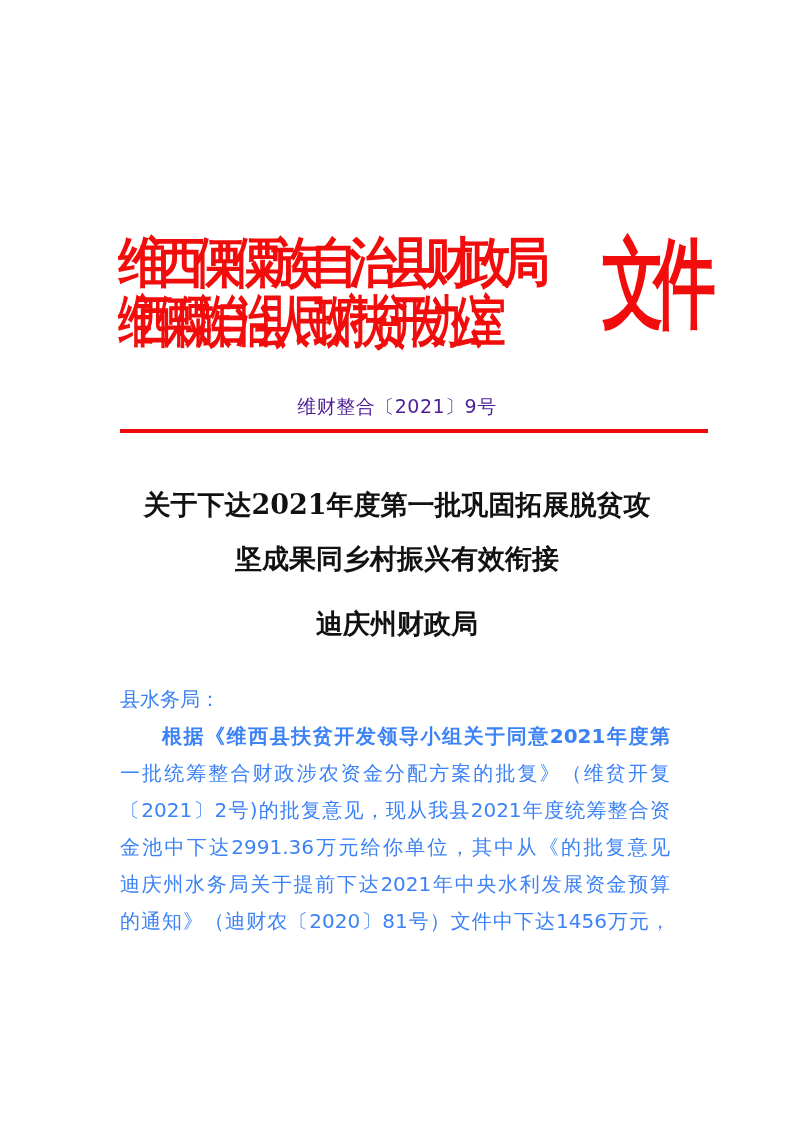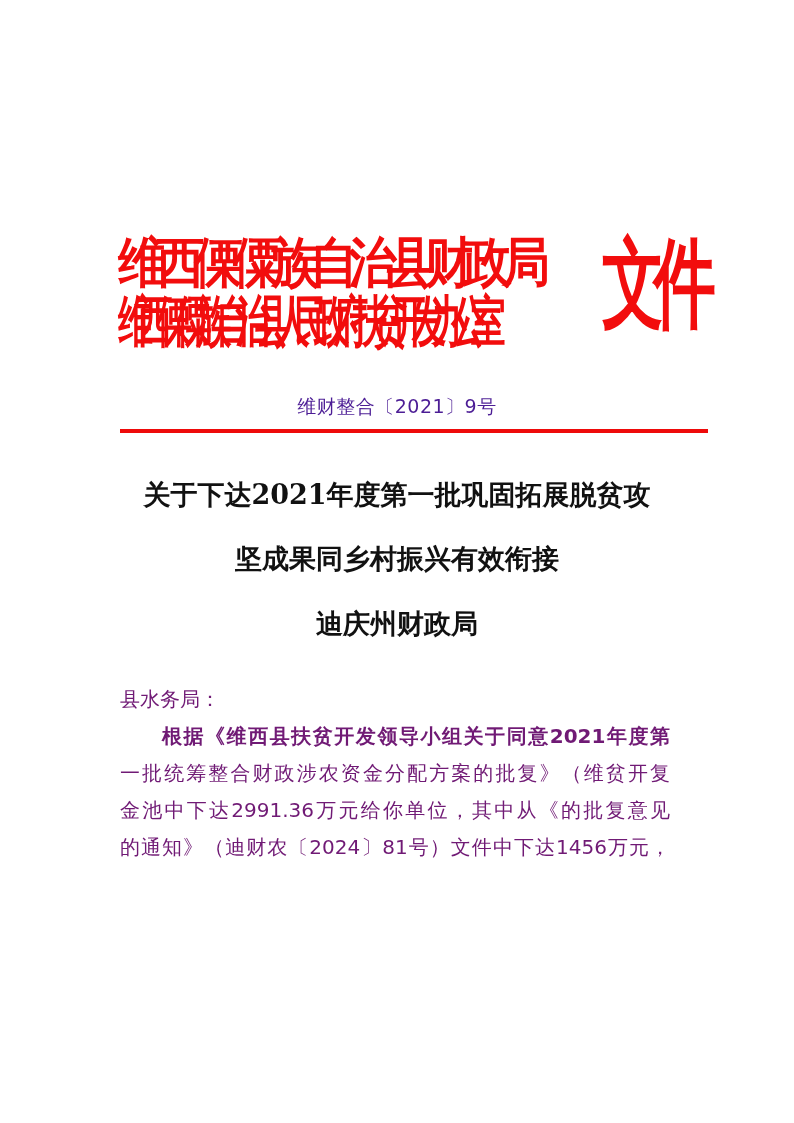--- a/index.html
+++ b/index.html
@@ -101,34 +101,34 @@
       color: #111;
     }
     .title-line {
       position: absolute;
       left: 0;
       width: 794px;
       text-align: center;
       white-space: nowrap;
       line-height: 1;
     }
-    .title-line-1 { top: 481px; letter-spacing: 0px; }
+    .title-line-1 { top: 491px; letter-spacing: 0px; }
     .title-line-2 { top: 545px; letter-spacing: 0px; }
     .title-line-3 { top: 610px; letter-spacing: 0px; }
 
     
     .body-text {
       position: absolute;
       left: 120px;
       top: 681px;
       width: 552px;
       font-family: "DejaVu Sans", "Liberation Sans", sans-serif;
       font-size: 20px;
       line-height: 37px;
-      color: #701a75;
+      color: #3b82f6;
     }
     .salutation {
       display: block;
       white-space: nowrap;
     }
     .para-line {
       display: block;
       white-space: nowrap;
       text-align: justify;
       text-align-last: justify;
@@ -158,17 +158,19 @@
   <div class="title-block">
     <div class="title-line title-line-1">关于下达2021年度第一批巩固拓展脱贫攻</div>
     <div class="title-line title-line-2">坚成果同乡村振兴有效衔接</div>
     <div class="title-line title-line-3">迪庆州财政局</div>
   </div>
 
   <div class="body-text">
     <span class="salutation">县水务局：</span>
     <span class="para-line indent">根据《维西县扶贫开发领导小组关于同意2021年度第</span>
     <span class="para-line">一批统筹整合财政涉农资金分配方案的批复》（维贫开复</span>
+    <span class="para-line">〔2021〕2号)的批复意见，现从我县2021年度统筹整合资</span>
     <span class="para-line">金池中下达2991.36万元给你单位，其中从《的批复意见</span>
-    <span class="para-line">的通知》（迪财农〔2024〕81号）文件中下达1456万元，</span>
+    <span class="para-line">迪庆州水务局关于提前下达2021年中央水利发展资金预算</span>
+    <span class="para-line">的通知》（迪财农〔2020〕81号）文件中下达1456万元，</span>
   </div>
 
 </div>
 
 </body></html>

